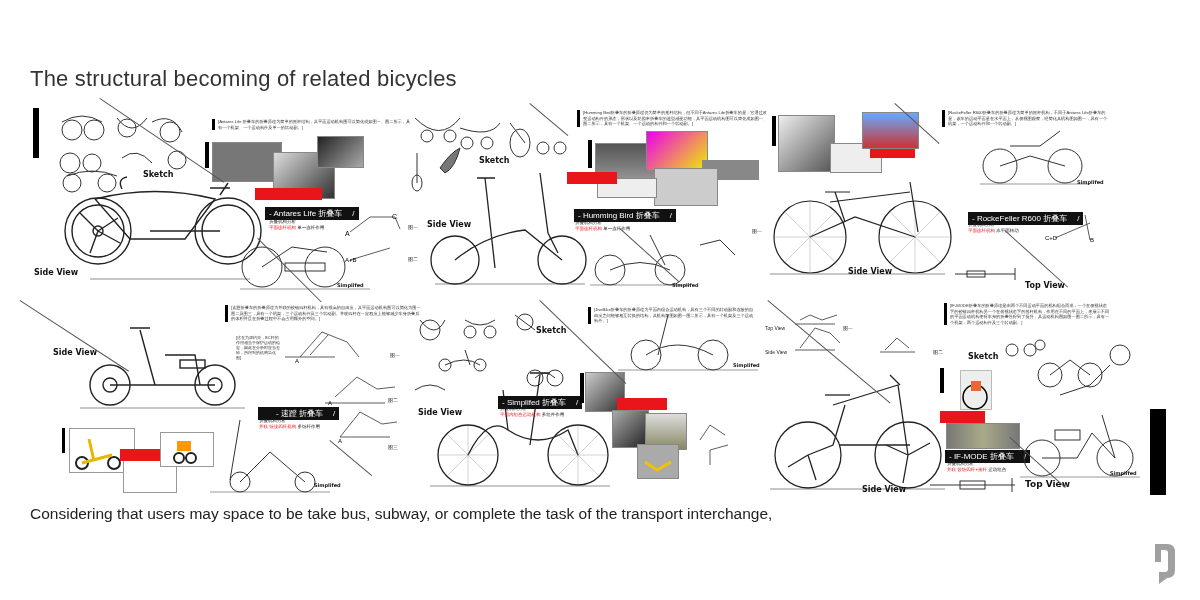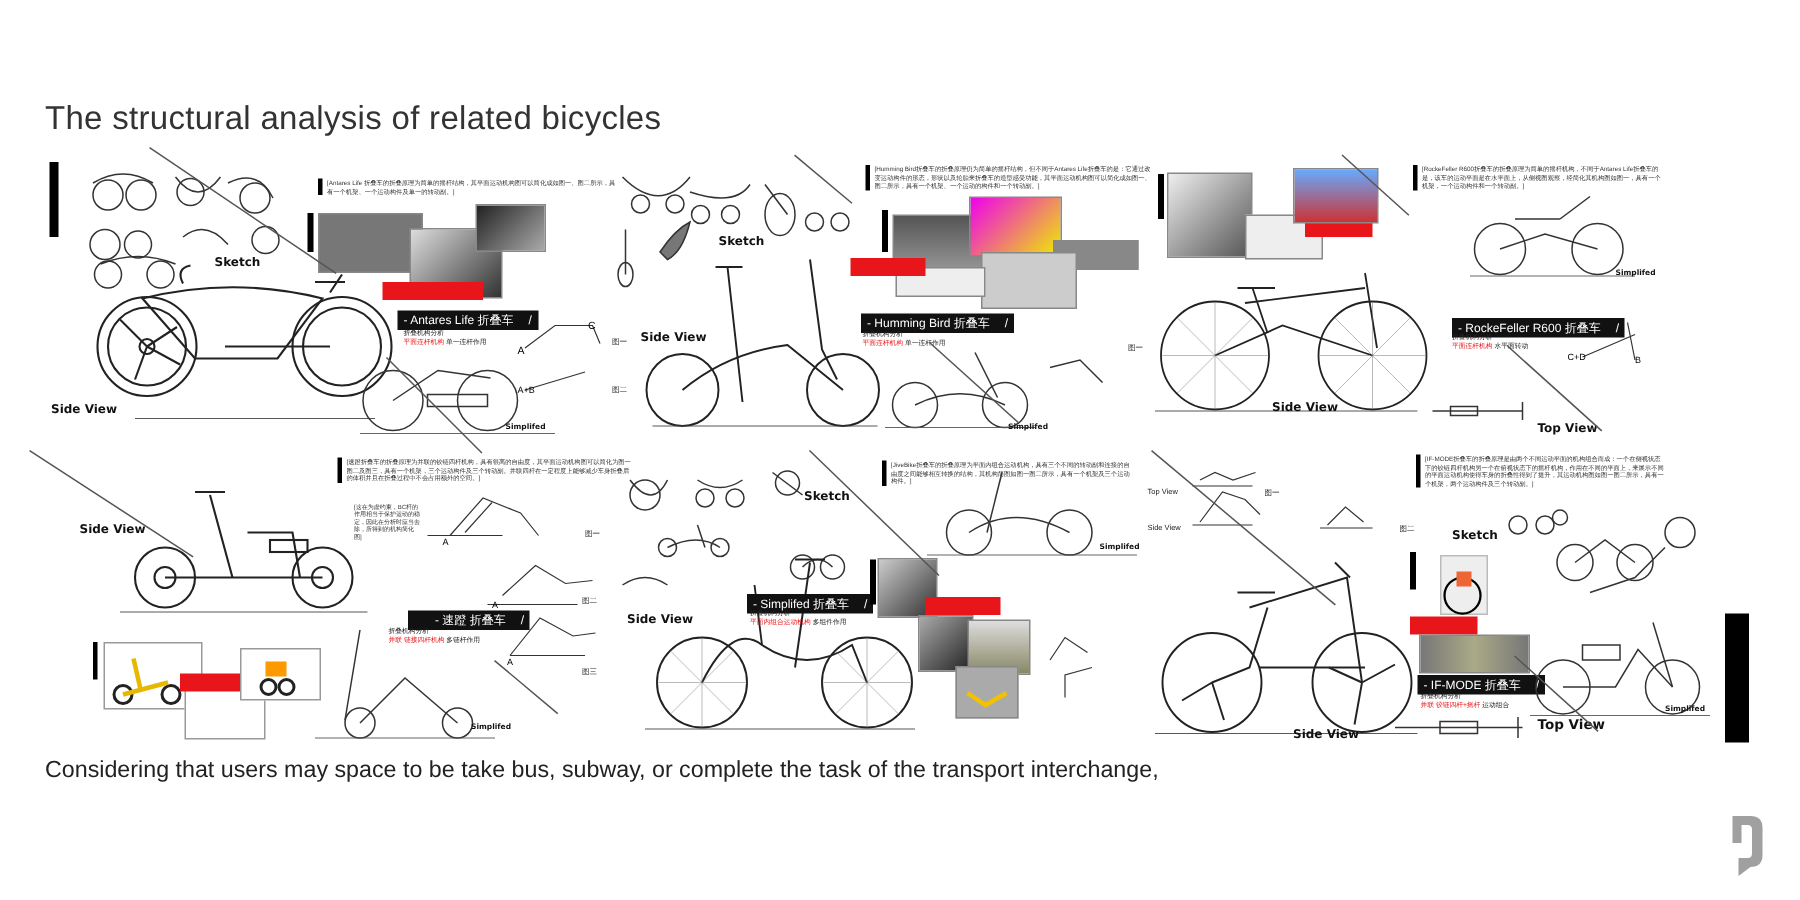--- a/index.html
+++ b/index.html
@@ -16,21 +16,21 @@
   .sub .r{color:#e8161b;}
   .desc{font-size:4.2px;line-height:5.5px;color:#333;border-left:3px solid #000;padding-left:3px;}
   .photo{border:1px solid #888;background:#666;}
   .diag{height:1px;background:#555;transform-origin:0 0;}
   svg{position:absolute;overflow:visible;}
   .logo{right:32px;top:540px;}
 </style>
 </head>
 <body>
 
-<div class="abs title">The structural analysis of related bicycles</div>
+<div class="abs title">The structural becoming of related bicycles</div>
 
 <div class="abs bar" style="left:33px;top:108px;width:6px;height:50px;"></div>
 <svg style="left:52px;top:108px;" width="150" height="85">
   <g fill="none" stroke="#333" stroke-width="1">
     <circle cx="20" cy="22" r="10"></circle>
       <circle cx="42" cy="22" r="10"></circle>
       <path d="M10 14 q20 -12 40 0"></path>
     <circle cx="75" cy="20" r="9"></circle>
       <path d="M65 10 q15 20 30 0"></path>
     <circle cx="118" cy="24" r="10"></circle>
@@ -230,21 +230,21 @@
     <path d="M60 112 l20 -25 l22 12 l15 -2"></path>
       <path d="M60 112 h50"></path>
   </g>
   <text x="15" y="38" font-size="6">A</text>
     <text x="48" y="80" font-size="6">A</text>
     <text x="58" y="118" font-size="6">A</text>
 </svg>
 <div class="abs" style="left:390px;top:352px;font-size:5px;">图一</div>
 <div class="abs" style="left:388px;top:397px;font-size:5px;">图二</div>
 <div class="abs" style="left:388px;top:444px;font-size:5px;">图三</div>
-<div class="abs tag" style="left:272px;top:407px;padding-left:18px;"><span>- 速蹬 折叠车</span><span class="sl">/</span></div>
+<div class="abs tag" style="left:258px;top:407px;padding-left:18px;"><span>- 速蹬 折叠车</span><span class="sl">/</span></div>
 <div class="abs sub" style="left:259px;top:418px;">
   <div>折叠机构分析</div>
   <span class="r">并联 链接四杆机构</span> <span>多链杆作用</span>
 </div>
 <div class="abs bar" style="left:62px;top:428px;width:3px;height:25px;"></div>
 <div class="abs photo" style="left:69px;top:428px;width:64px;height:43px;background:#fff;border-color:#999;">
   <svg style="left:4px;top:8px;" width="60" height="35">
       <g fill="none" stroke="#222" stroke-width="2">
         <circle cx="8" cy="26" r="6"></circle>
         <circle cx="40" cy="26" r="6"></circle>

